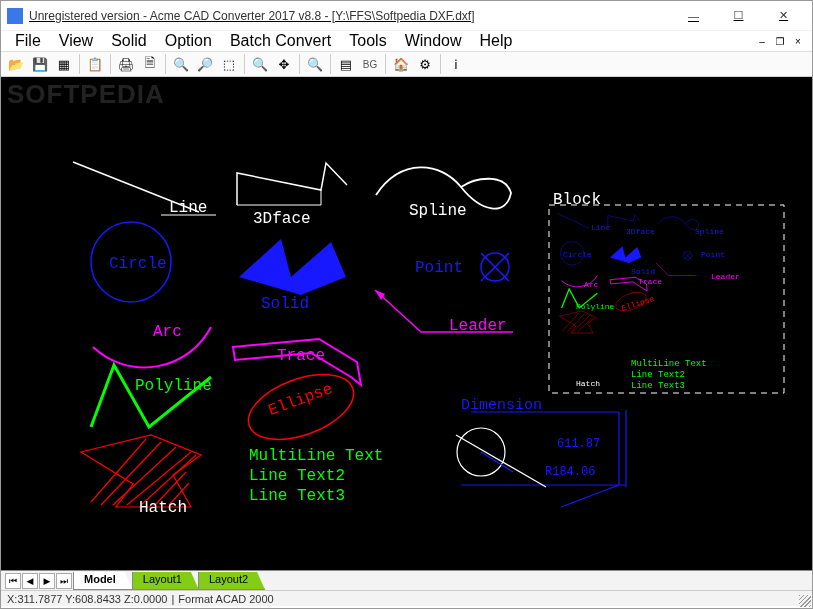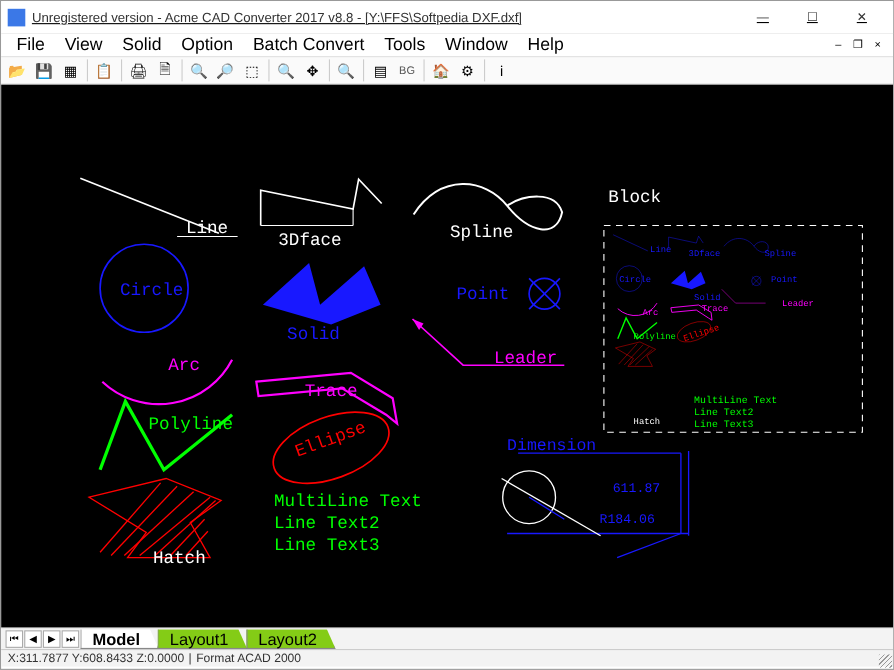--- a/index.html
+++ b/index.html
@@ -14,21 +14,21 @@
 .docctl { width:16px; height:14px; font-size:10px; display:flex; align-items:center; justify-content:center; cursor:pointer;}
 .toolbar { height: 26px; background:#fafafa; display:flex; align-items:center; padding: 2px 4px; gap:2px; border-top:1px solid #e0e0e0; border-bottom:1px solid #d0d0d0;}
 .tbtn { width:22px; height:22px; display:flex; align-items:center; justify-content:center; font-size:13px; cursor:pointer; border:1px solid transparent; }
 .tsep { width:1px; height:20px; background:#ccc; margin:0 2px; }
 .bgbtn { font-size:10px; font-weight:normal; color:#555; }
 .canvas-area { position:relative; background:#000; width:100%; height: calc(100% - 30px - 20px - 26px - 20px - 18px); overflow:hidden; }
 .watermark { position:absolute; left:6px; top:2px; font-size:26px; font-weight:900; color:#222; letter-spacing:1px; font-family: Arial, sans-serif; }
 .cad-label { position:absolute; font-family: "Courier New", monospace; font-size: 16px; }
 .tabbar { height:20px; background:#f3f3f3; display:flex; align-items:flex-end; padding: 0 4px; border-top:1px solid #888; }
 .navbtn { width:16px; height:16px; border:1px solid #aaa; background:#fff; margin:0 1px 1px 0; display:flex; align-items:center; justify-content:center; font-size:9px; cursor:pointer; }
-.tab { height:18px; padding: 1px 10px 0 10px; font-size:15px; border:1px solid #888; border-top:none; background:#fff; margin-right:-1px; cursor:pointer; position:relative; clip-path: polygon(0 0, calc(100% - 8px) 0, 100% 100%, 0 100%); padding-right: 16px;}
+.tab { height:18px; padding: 1px 10px 0 10px; font-size:11px; border:1px solid #888; border-top:none; background:#fff; margin-right:-1px; cursor:pointer; position:relative; clip-path: polygon(0 0, calc(100% - 8px) 0, 100% 100%, 0 100%); padding-right: 16px;}
 .tab.inactive { background:#84cc16; }
 .statusbar { height:16px; background:#f3f3f3; border-top:1px solid #ccc; font-size:11px; display:flex; align-items:center; padding:0 6px; color:#333; }
 .resize-grip { position:absolute; right:2px; bottom:2px; width:12px; height:12px; background: repeating-linear-gradient(135deg,#999,#999 1px,transparent 1px,transparent 3px);}
 svg.cadsvg { position:absolute; left:0; top:0; }
 </style>
 </head>
 <body>
 
 <div class="titlebar">
   <div class="appicon"></div>
@@ -76,20 +76,21 @@
   <div class="tbtn">▤</div>
   <div class="tbtn bgbtn">BG</div>
   <div class="tsep"></div>
   <div class="tbtn">🏠</div>
   <div class="tbtn">⚙</div>
   <div class="tsep"></div>
   <div class="tbtn">ℹ</div>
 </div>
 
 <div class="canvas-area">
+  <div class="watermark">SOFTPEDIA</div>
 
   <svg class="cadsvg" width="813" height="500">
 
     <line x1="72" y1="85" x2="198" y2="135" stroke="#fff" stroke-width="1.5"></line>
     <line x1="160" y1="138" x2="215" y2="138" stroke="#fff"></line>
 
     <polyline points="236,128 236,96 320,113 325,86 346,108" fill="none" stroke="#fff" stroke-width="1.5"></polyline>
     <line x1="236" y1="128" x2="320" y2="128" stroke="#fff"></line>
     <line x1="320" y1="128" x2="320" y2="113" stroke="#fff"></line>
 
@@ -177,21 +178,21 @@
   <div class="cad-label" style="left:448px; top:240px; color:#ff00ff;">Leader</div>
   <div class="cad-label" style="left:134px; top:300px; color:#00ff00;">Polyline</div>
   <div class="cad-label" style="left:266px; top:314px; color:#ff0000; transform:rotate(-20deg);">Ellipse</div>
   <div class="cad-label" style="left:248px; top:370px; color:#00ff00;">MultiLine Text</div>
   <div class="cad-label" style="left:248px; top:390px; color:#00ff00;">Line Text2</div>
   <div class="cad-label" style="left:248px; top:410px; color:#00ff00;">Line Text3</div>
   <div class="cad-label" style="left:138px; top:422px; color:#fff;">Hatch</div>
   <div class="cad-label" style="left:460px; top:320px; color:#1818ff; font-size:15px;">Dimension</div>
   <div class="cad-label" style="left:556px; top:360px; color:#1818ff; font-size:12px;">611.87</div>
   <div class="cad-label" style="left:516px; top:388px; color:#1818ff; font-size:12px;margin-left:28px;">R184.06</div>
-  <div class="cad-label" style="left:552px; top:94px; color:#fff;">Block</div>
+  <div class="cad-label" style="left:552px; top:114px; color:#fff;">Block</div>
 
   <div class="cad-label" style="left:590px; top:146px; color:#1818ff; font-size:8px;">Line</div>
   <div class="cad-label" style="left:625px; top:150px; color:#1818ff; font-size:8px;">3Dface</div>
   <div class="cad-label" style="left:694px; top:150px; color:#1818ff; font-size:8px;">Spline</div>
   <div class="cad-label" style="left:562px; top:173px; color:#1818ff; font-size:8px;">Circle</div>
   <div class="cad-label" style="left:630px; top:190px; color:#1818ff; font-size:8px;">Solid</div>
   <div class="cad-label" style="left:700px; top:173px; color:#1818ff; font-size:8px;">Point</div>
   <div class="cad-label" style="left:583px; top:203px; color:#ff00ff; font-size:8px;">Arc</div>
   <div class="cad-label" style="left:637px; top:200px; color:#ff00ff; font-size:8px;">Trace</div>
   <div class="cad-label" style="left:710px; top:195px; color:#ff00ff; font-size:8px;">Leader</div>

